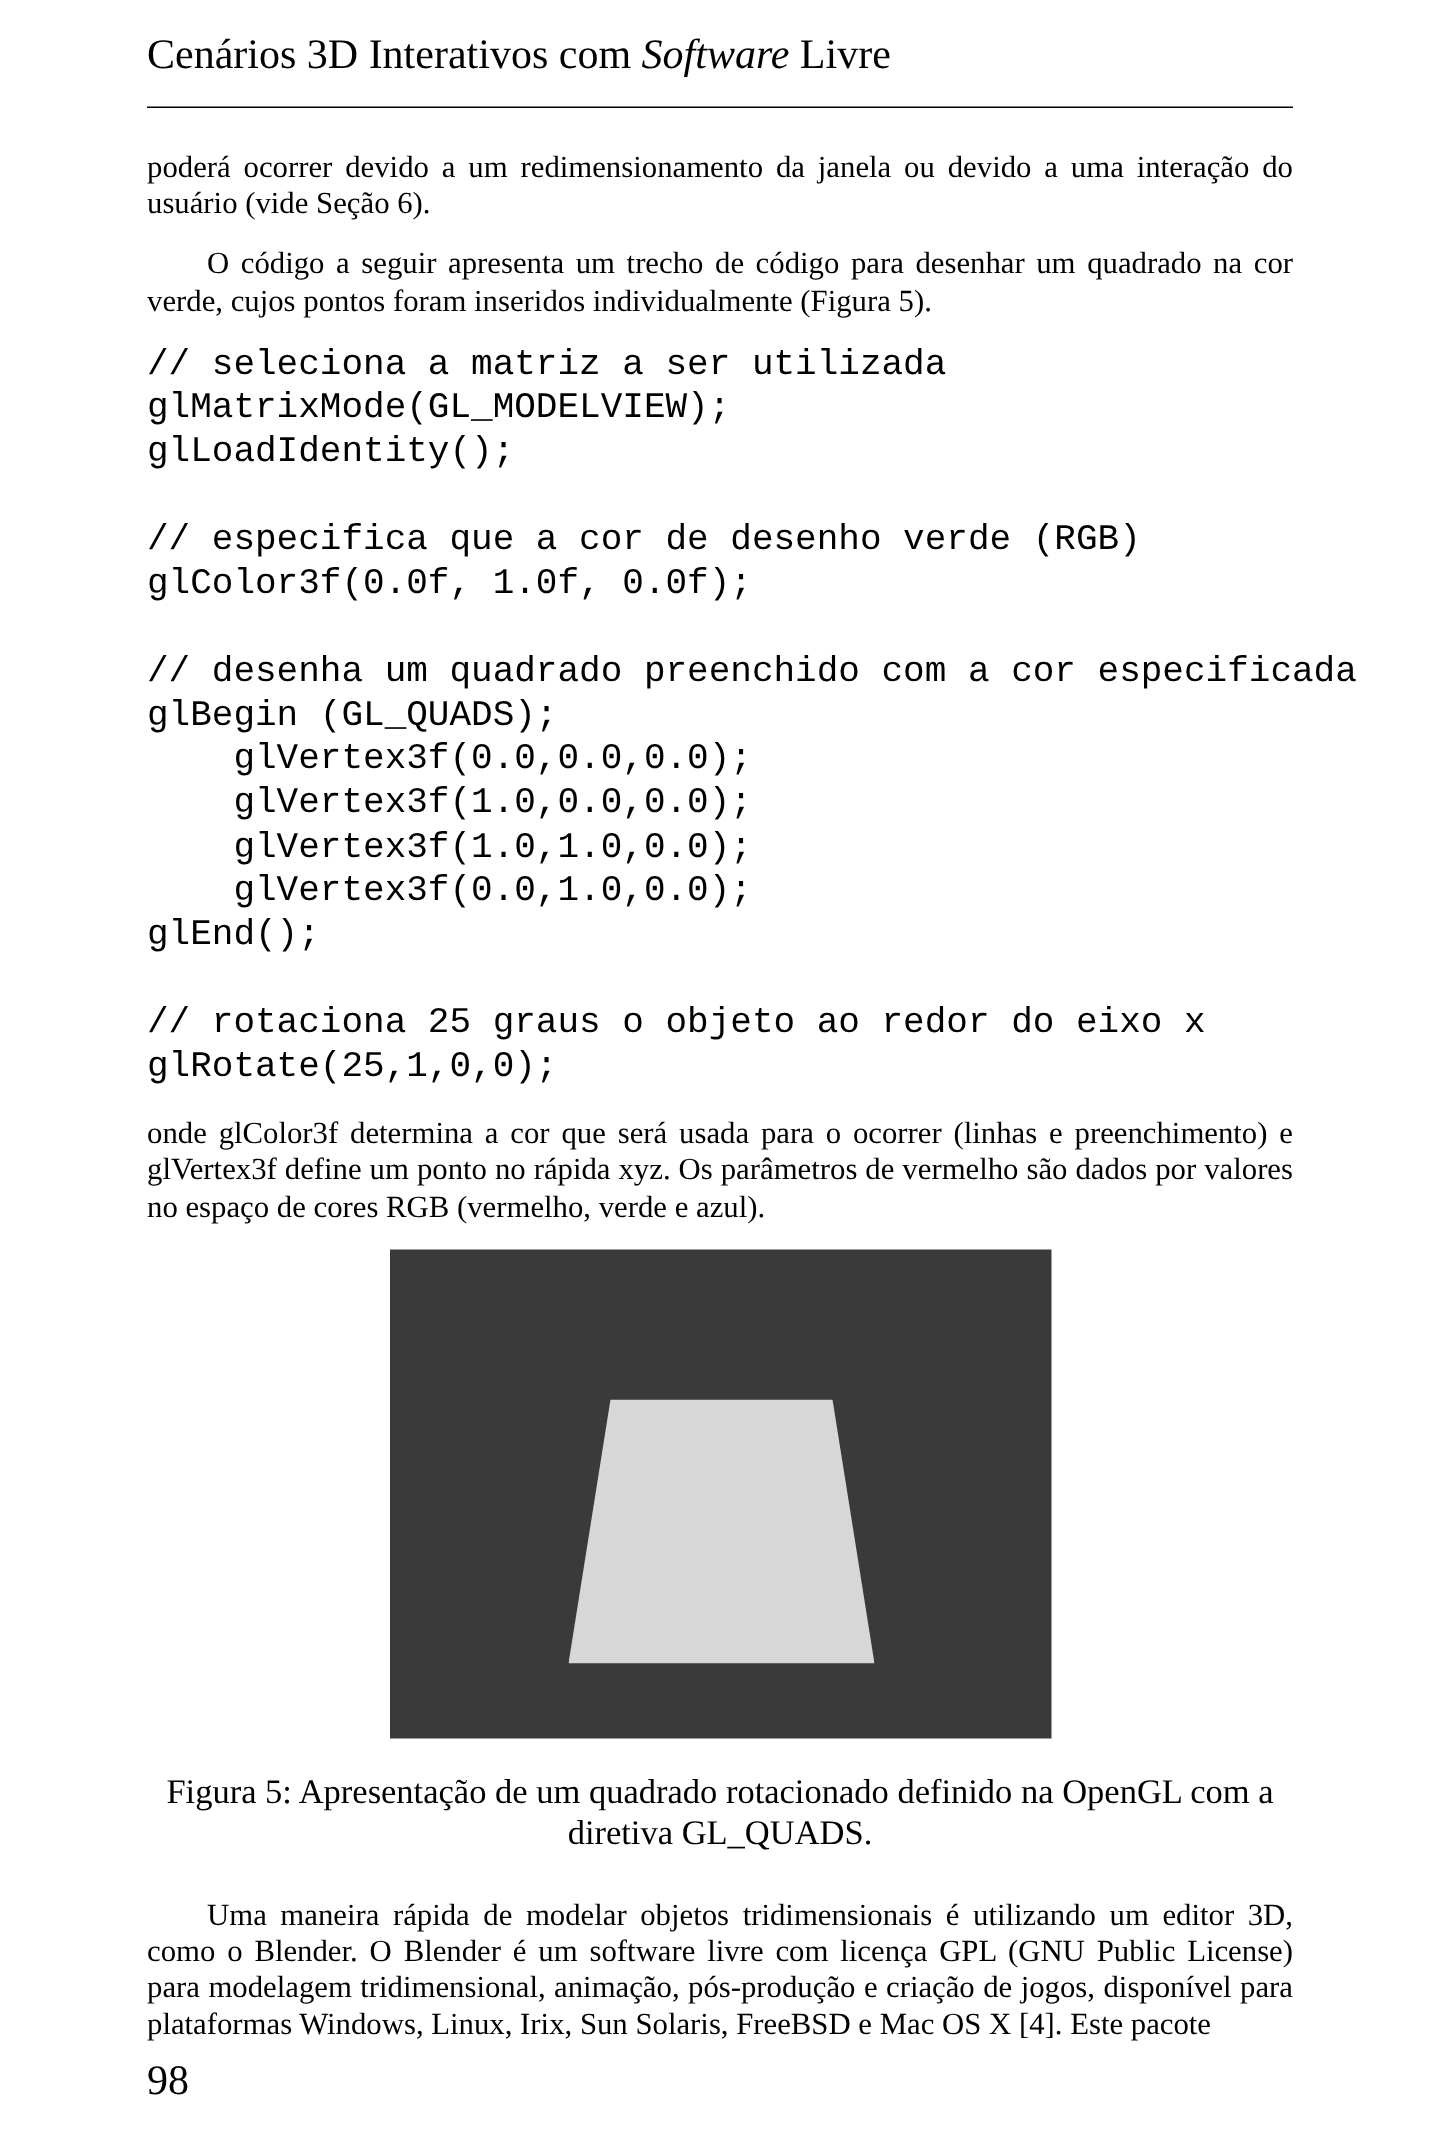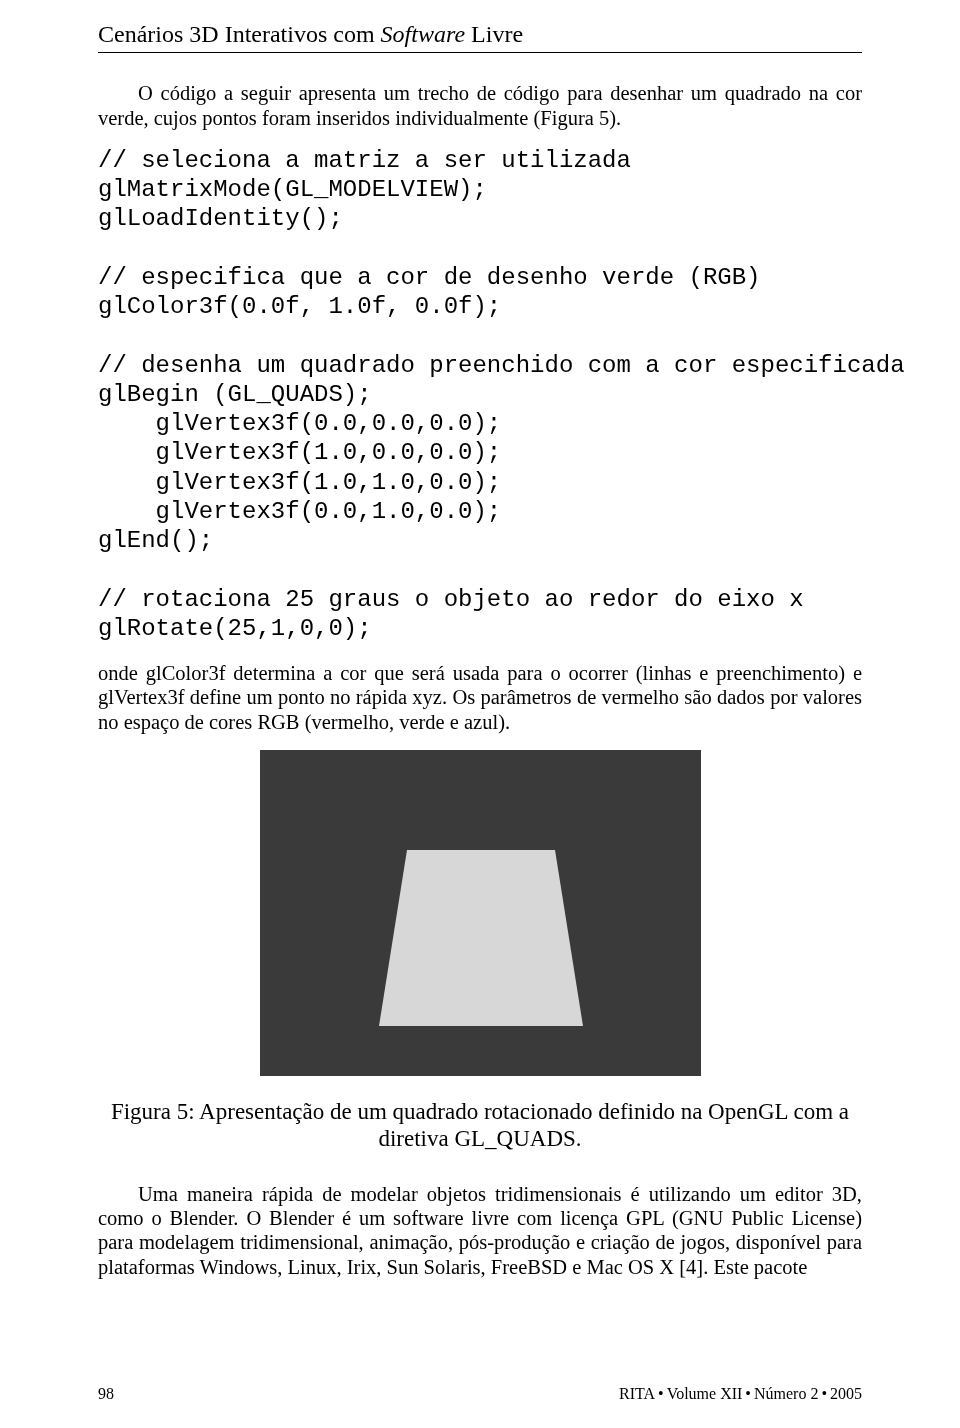--- a/index.html
+++ b/index.html
@@ -13,22 +13,22 @@
     font-size: 20.5px;
     line-height: 1.18;
     position: relative;
   }
   .page {
     box-sizing: border-box;
     padding: 20px 98px 0 98px;
   }
   .running-head {
     font-style: italic;
-    font-size: 24px;
-    padding-bottom: 4px;
+    font-size: 28px;
+    padding-bottom: 18px;
     border-bottom: 1.5px solid #000;
     margin-bottom: 28px;
   }
   .running-head .nonitalic { font-style: normal; }
   p.body {
     margin: 0 0 16px 0;
     text-align: justify;
   }
   p.body-first { margin-top: 6px; }
   p.indent { text-indent: 40px; }
@@ -67,33 +67,34 @@
     margin: 22px 0 18px 0;
   }
   .italic { }
   .footer {
     position: absolute;
     bottom: 24px;
     left: 98px;
     right: 98px;
     display: flex;
     justify-content: space-between;
-    font-size: 16px;
+    font-size: 28px;
   }
   .footer .bullet { padding: 0 3px; }
 </style>
 </head>
 <body>
 
 <div class="page">
 
   <div class="running-head">
     <span class="nonitalic">Cenários 3D Interativos com </span><span>Software</span><span class="nonitalic"> Livre</span>
   </div>
 
+  <p class="body body-first">poderá ocorrer devido a um redimensionamento da janela ou devido a uma interação do usuário (vide Seção 6).</p>
 
   <p class="body indent">O código a seguir apresenta um trecho de código para desenhar um quadrado na cor verde, cujos pontos foram inseridos individualmente (Figura 5).</p>
 
   <div class="code">// seleciona a matriz a ser utilizada
 glMatrixMode(GL_MODELVIEW);
 glLoadIdentity();
 
 // especifica que a cor de desenho verde (RGB)
 glColor3f(0.0f, 1.0f, 0.0f);
 
@@ -124,16 +125,13 @@
 
 
   <p class="body indent">
     <span>Uma maneira rápida de modelar objetos tridimensionais é utilizando um editor 3D, como o Blender. O Blender é um </span><span class="italic">software</span><span> livre com licença GPL (GNU </span><span class="italic">Public License</span><span>) para modelagem tridimensional, animação, pós-produção e criação de jogos, disponível para plataformas Windows, Linux, Irix, Sun Solaris, FreeBSD e Mac OS X [4]. Este pacote</span>
   </p>
 
 </div>
 
 <div class="footer">
   <span>98</span>
-  <span>
-    <span>RITA</span><span class="bullet">•</span><span>Volume XII</span><span class="bullet">•</span><span>Número 2</span><span class="bullet">•</span><span>2005</span>
-  </span>
 </div>
 
 </body></html>

